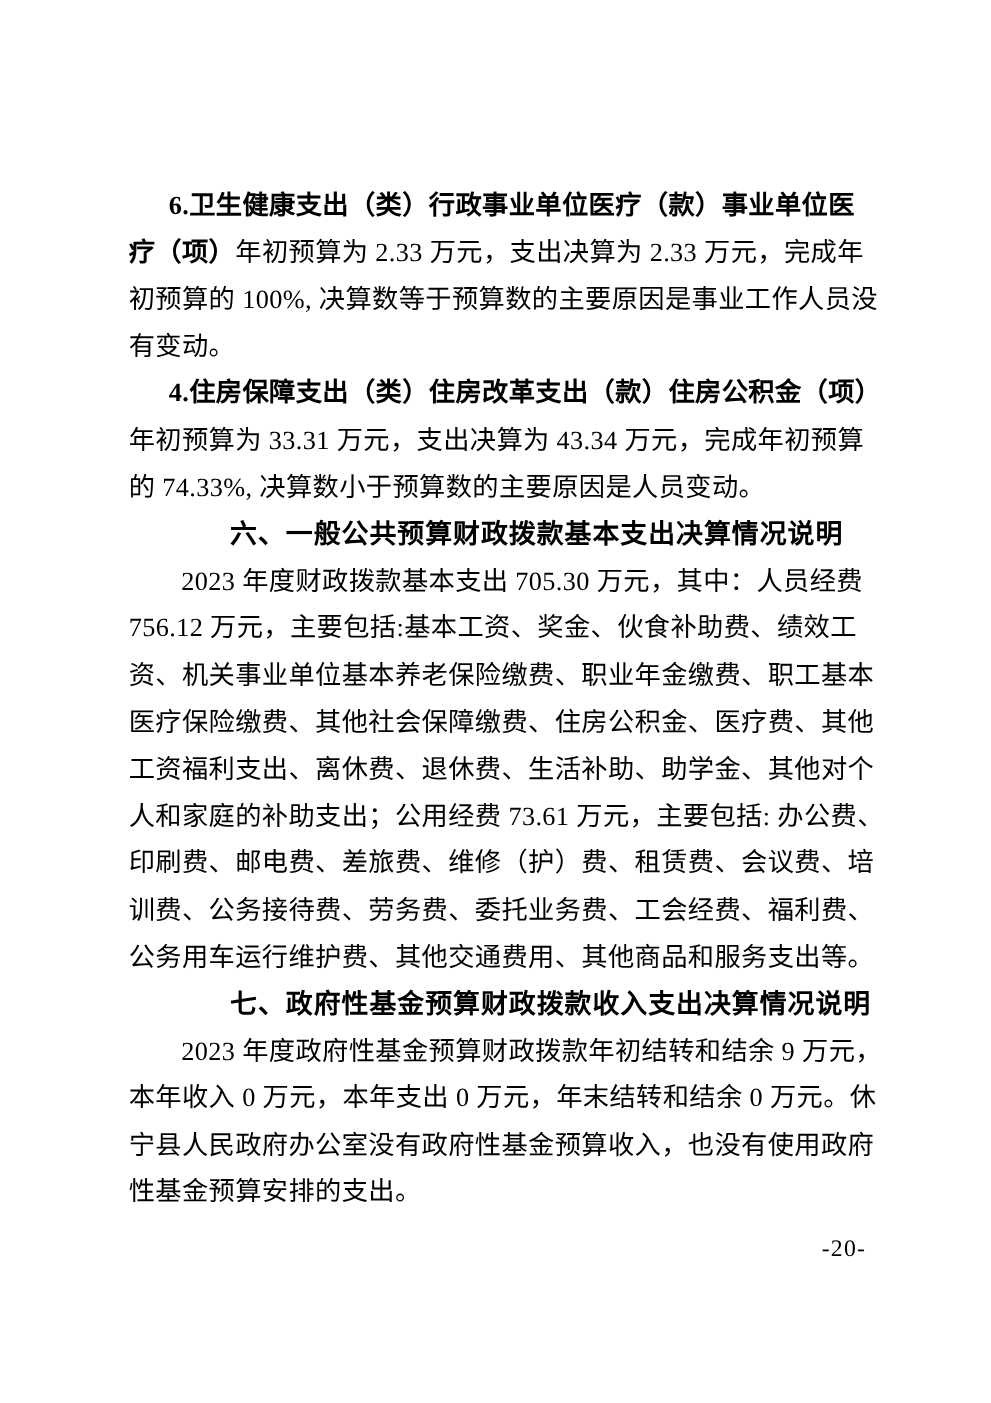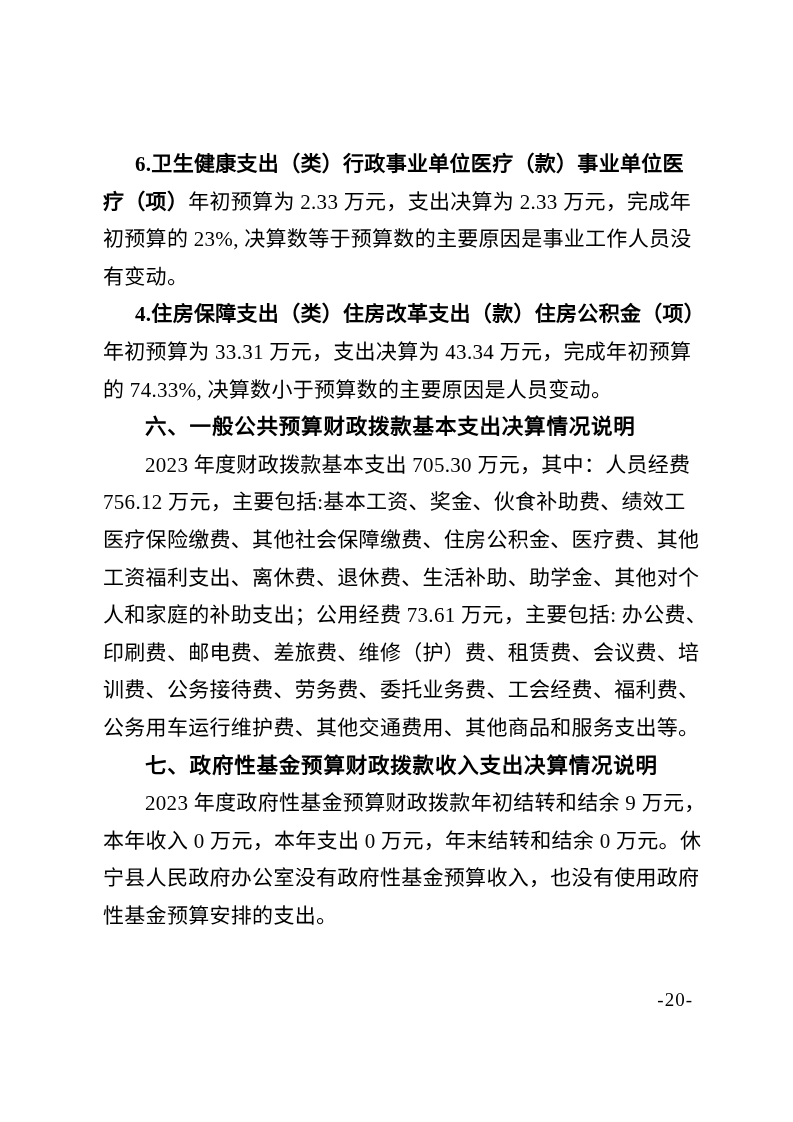--- a/index.html
+++ b/index.html
@@ -35,46 +35,48 @@
   }
   .indent-number { padding-left: 32px; }
   .indent-para   { padding-left: 42px; }
   .seg-regular { font-weight: normal; }
   .seg-bold    { font-weight: bold; }
   .seg-heading {
     font-weight: bold;
     font-family: "Liberation Sans", "DejaVu Sans", sans-serif;
     font-size: 21.5px;
     letter-spacing: 0.8px;
+    margin-left: 39px;
   }
   .page-number {
     position: absolute;
     top: 988px;
     right: 100px;
     font-size: 19px;
     line-height: 24px;
     letter-spacing: 1px;
     font-family: "Liberation Serif", "DejaVu Serif", serif;
   }
 </style>
 </head>
 <body style="background: rgb(255, 255, 255); color: rgb(0, 0, 0);">
 
 <div class="doc-page">
   <div class="doc-body">
       <div class="line indent-number"><span class="seg-bold">6.卫生健康支出（类）行政事业单位医疗（款）事业单位医</span></div>
       <div class="line"><span class="seg-bold">疗（项）</span><span class="seg-regular">年初预算为 2.33 万元，支出决算为 2.33 万元，完成年</span></div>
-      <div class="line"><span class="seg-regular">初预算的 23%, 决算数等于预算数的主要原因是事业工作人员没</span></div>
+      <div class="line"><span class="seg-regular">初预算的 100%, 决算数等于预算数的主要原因是事业工作人员没</span></div>
       <div class="line"><span class="seg-regular">有变动。</span></div>
       <div class="line indent-number"><span class="seg-bold">4.住房保障支出（类）住房改革支出（款）住房公积金（项）</span></div>
       <div class="line"><span class="seg-regular">年初预算为 33.31 万元，支出决算为 43.34 万元，完成年初预算</span></div>
       <div class="line"><span class="seg-regular">的 74.33%, 决算数小于预算数的主要原因是人员变动。</span></div>
       <div class="line indent-para"><span class="seg-heading">六、一般公共预算财政拨款基本支出决算情况说明</span></div>
       <div class="line indent-para"><span class="seg-regular">2023 年度财政拨款基本支出 705.30 万元，其中：人员经费</span></div>
       <div class="line"><span class="seg-regular">756.12 万元，主要包括:基本工资、奖金、伙食补助费、绩效工</span></div>
+      <div class="line"><span class="seg-regular">资、机关事业单位基本养老保险缴费、职业年金缴费、职工基本</span></div>
       <div class="line"><span class="seg-regular">医疗保险缴费、其他社会保障缴费、住房公积金、医疗费、其他</span></div>
       <div class="line"><span class="seg-regular">工资福利支出、离休费、退休费、生活补助、助学金、其他对个</span></div>
       <div class="line"><span class="seg-regular">人和家庭的补助支出；公用经费 73.61 万元，主要包括: 办公费、</span></div>
       <div class="line"><span class="seg-regular">印刷费、邮电费、差旅费、维修（护）费、租赁费、会议费、培</span></div>
       <div class="line"><span class="seg-regular">训费、公务接待费、劳务费、委托业务费、工会经费、福利费、</span></div>
       <div class="line"><span class="seg-regular">公务用车运行维护费、其他交通费用、其他商品和服务支出等。</span></div>
       <div class="line indent-para"><span class="seg-heading">七、政府性基金预算财政拨款收入支出决算情况说明</span></div>
       <div class="line indent-para"><span class="seg-regular">2023 年度政府性基金预算财政拨款年初结转和结余 9 万元，</span></div>
       <div class="line"><span class="seg-regular">本年收入 0 万元，本年支出 0 万元，年末结转和结余 0 万元。休</span></div>
       <div class="line"><span class="seg-regular">宁县人民政府办公室没有政府性基金预算收入，也没有使用政府</span></div>

